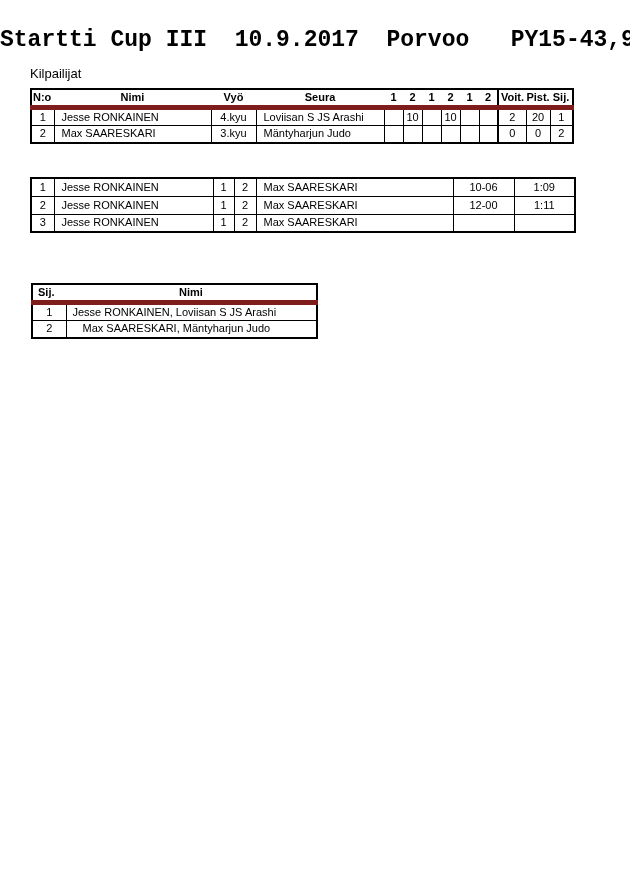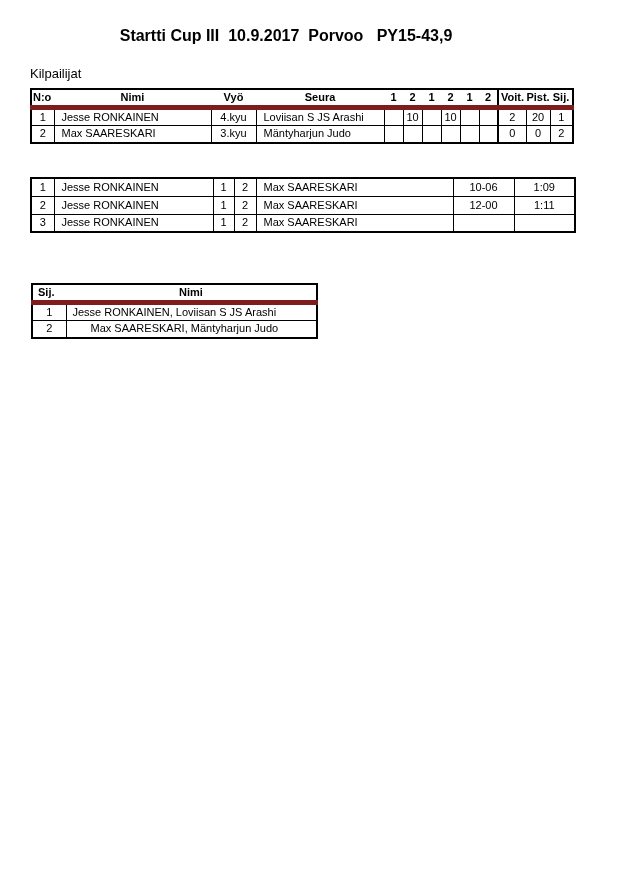--- a/index.html
+++ b/index.html
@@ -3,21 +3,21 @@
 <meta charset="utf-8">
 <style>
   html,body{margin:0;padding:0;background:#888;}
   .page{
     position:relative;width:630px;height:891px;background:#ffffff;
     font-family:"Liberation Sans",sans-serif;color:#000;overflow:hidden;
   }
   .abs{position:absolute;}
   .title{
     top:27px;left:0;width:572px;text-align:center;
-    font-size:16px;font-weight:bold;white-space:pre;letter-spacing:0px;
+    font-size:23px;font-weight:bold;white-space:pre;letter-spacing:0px;font-family:Liberation Mono, monospace;
   }
   .count{
     top:50px;left:0;width:598px;text-align:right;
     font-size:10.5px;font-weight:bold;
   }
   .shead{font-size:13px;font-weight:normal;}
   .shead.h-kilpailijat{top:66px;left:30px;width:464px;}
   .shead.h-ottelut{top:160px;left:30px;width:524px;}
   .shead.h-tulokset{top:263px;left:31px;width:314px;}
 
@@ -165,18 +165,18 @@
         <tr>
       <td class="h hleft" style="padding-left:5px">Sij.</td>
       <td class="h">Nimi</td>
     </tr>
     <tr>
       <td class="d">1</td>
       <td class="d tleft" style="padding-left:6px">Jesse RONKAINEN, Loviisan S JS Arashi</td>
     </tr>
     <tr>
       <td class="d">2</td>
-      <td class="d tleft" style="padding-left:24px">Max SAARESKARI, Mäntyharjun Judo</td>
+      <td class="d tleft" style="padding-left:16px">Max SAARESKARI, Mäntyharjun Judo</td>
     </tr>
   </tbody>
     </table>
 
 </div>
 
 </body></html>

